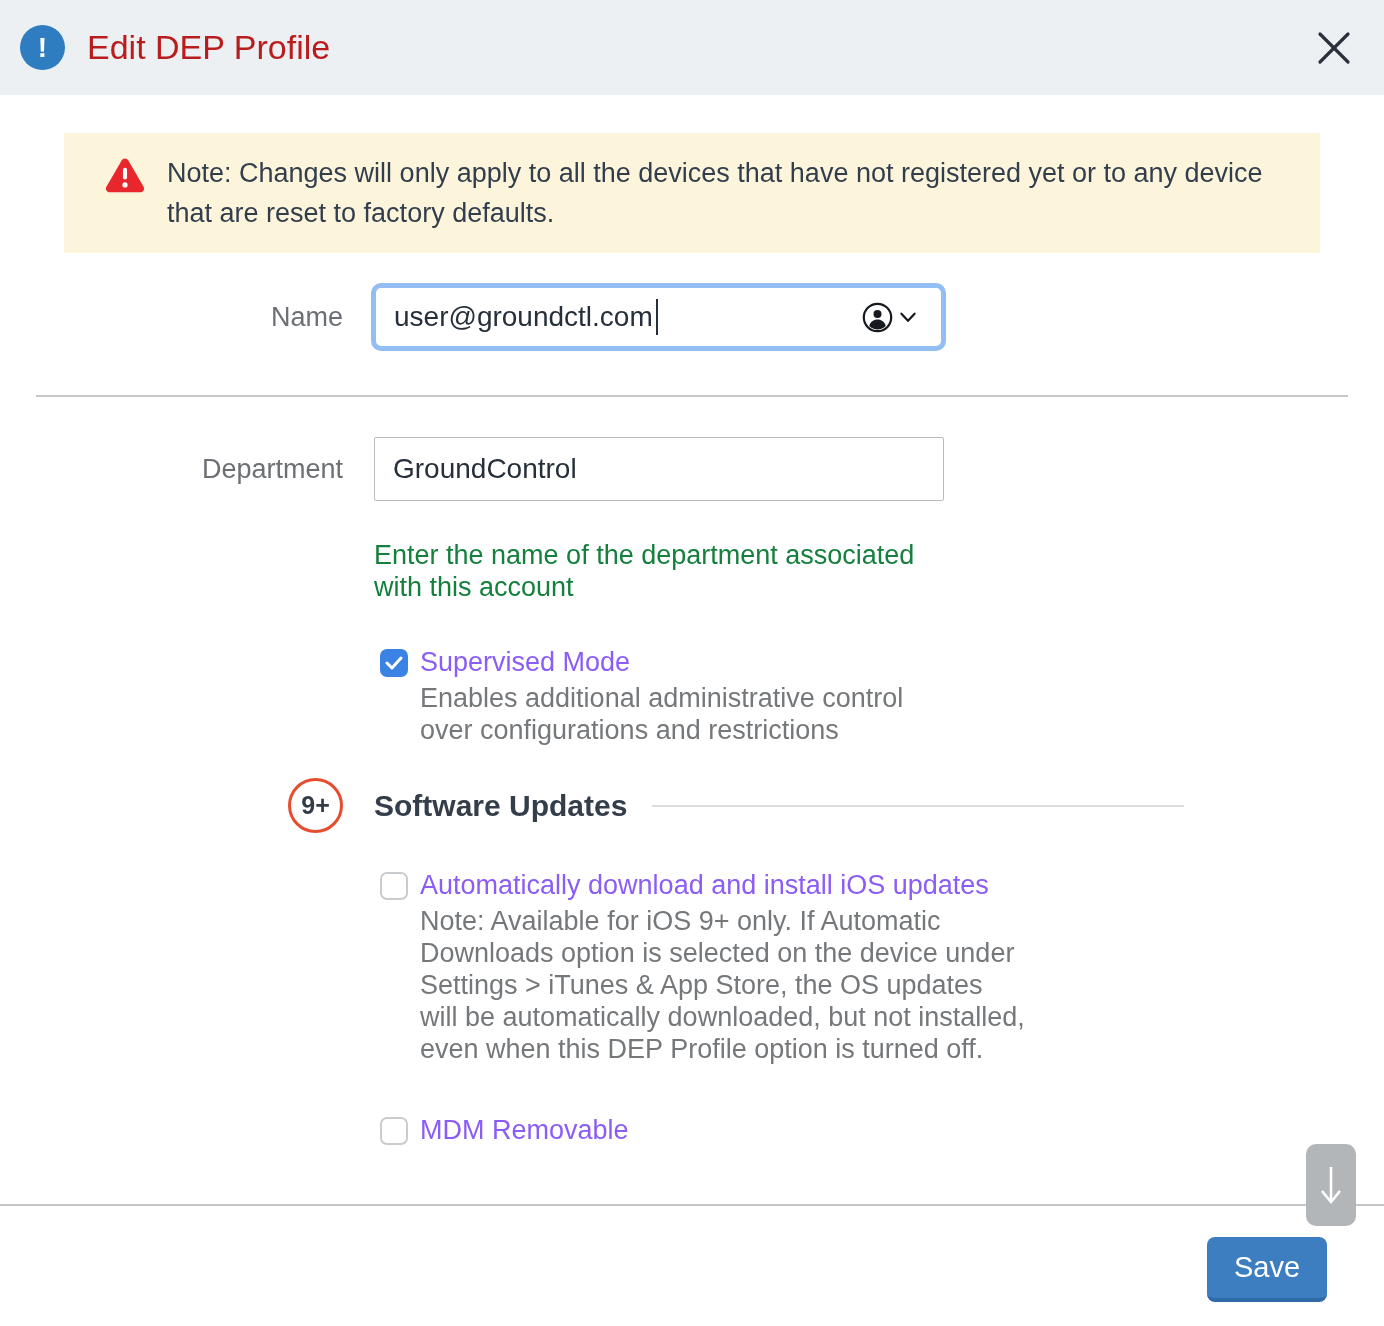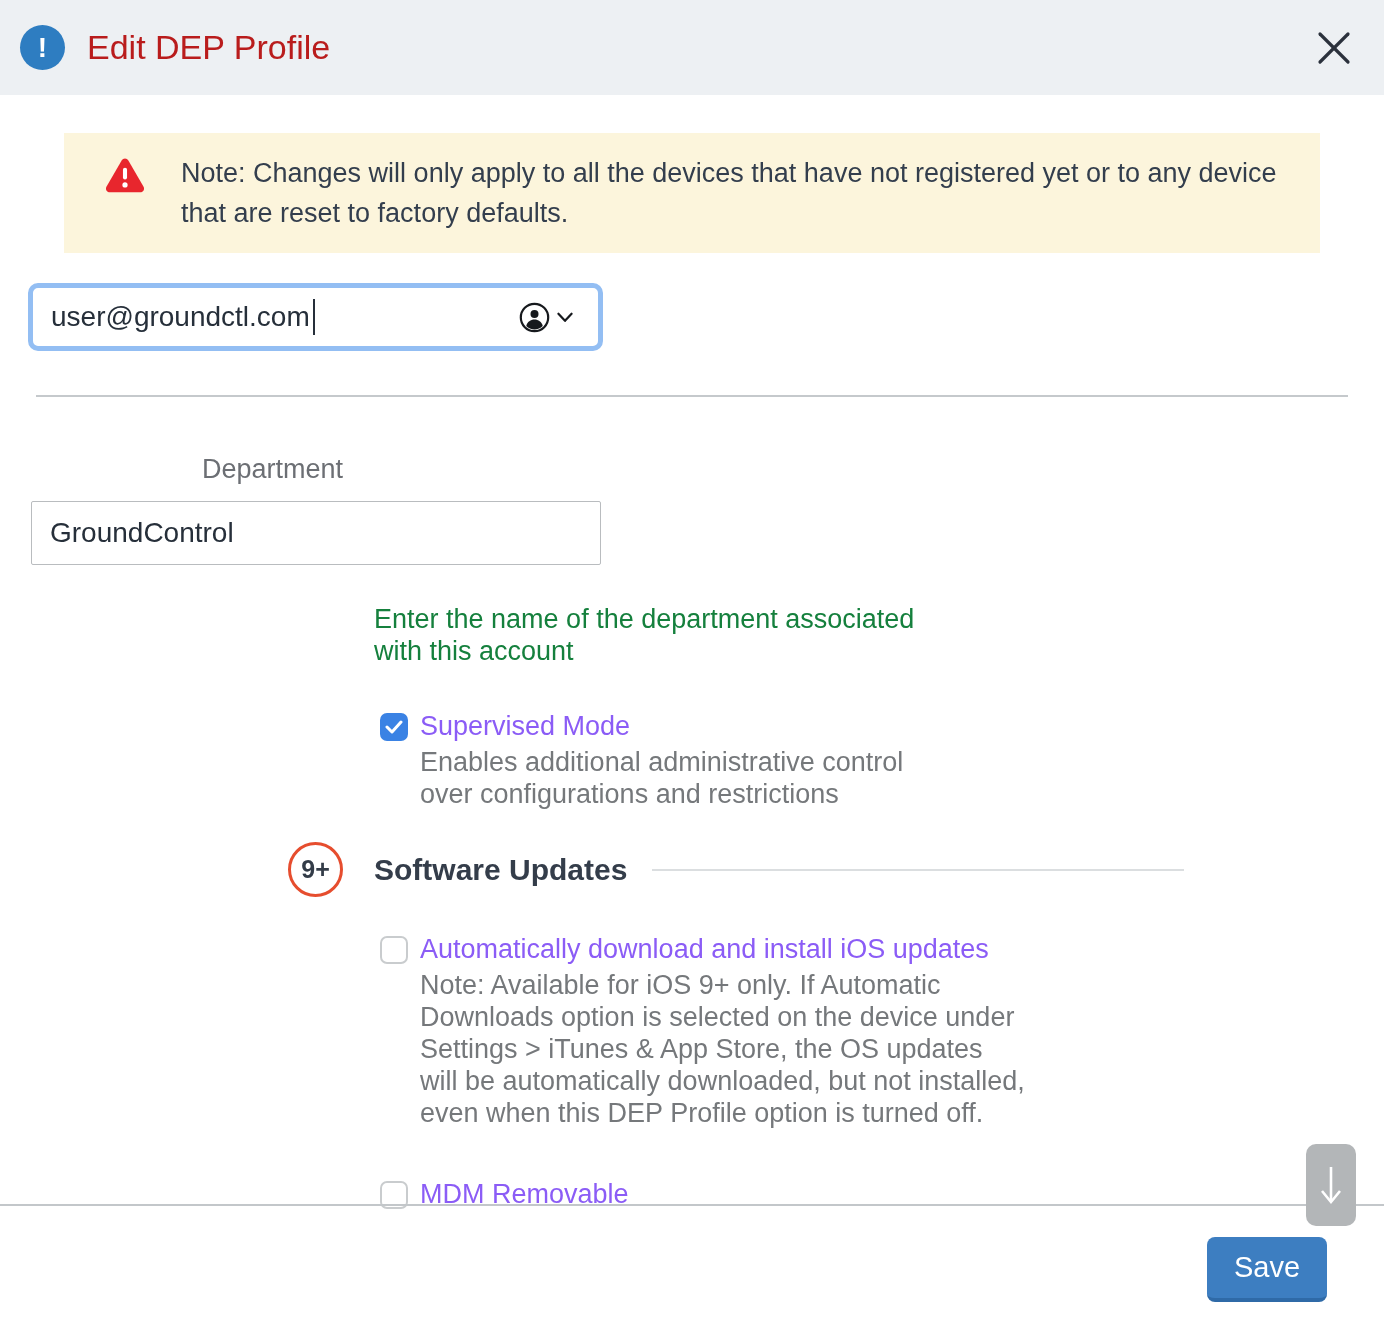--- a/index.html
+++ b/index.html
@@ -45,21 +45,21 @@
   
   .banner {
     margin:38px 64px 0;
     background:#fcf5dc;
     padding:20px 30px 20px 41px;
     display:flex;
     align-items:flex-start;
   }
   .warn-icon { flex:none; margin-top:4px; }
   .banner-text {
-    margin-left:36px;
+    margin-left:22px;
     font-size:27px;
     line-height:40px;
     color:#333e4d;
   }
 
   
   .row { display:flex; }
   .label-col {
     width:343px;
     flex:none;
@@ -84,21 +84,21 @@
   .flex-spacer { flex:1; }
   .picker { display:flex; align-items:center; cursor:pointer; flex:none; }
   .picker svg + svg { margin-left:4px; }
 
   .divider1 {
     margin:44px 36px 0;
     height:2px;
     background:#c5c9cc;
   }
 
-  .dept-row { margin-top:40px;flex-direction:column; }
+  .dept-row { margin-top:40px; }
   .dept-row .label-col { line-height:64px; }
   .dept-input {
     margin-left:31px;
     width:570px; height:64px;
     border:1px solid #b9bcbf;
     border-radius:2px;
     background:#fff;
     display:flex; align-items:center;
     padding:0 18px;
     font-size:27px;
@@ -230,20 +230,21 @@
 <div class="banner">
   <svg class="warn-icon" width="40" height="36" viewBox="0 0 24 22">
     <path d="M12 0.9c0.85 0 1.6 0.45 2.05 1.2l9.3 16.1c0.85 1.5-0.2 3.4-2.05 3.4H2.7c-1.85 0-2.9-1.9-2.05-3.4l9.3-16.1C10.4 1.35 11.15 0.9 12 0.9z" fill="#e8262d"></path>
     <rect x="10.75" y="6.6" width="2.5" height="7.2" rx="1.25" fill="#ffffff"></rect>
     <circle cx="12" cy="17.1" r="1.6" fill="#ffffff"></circle>
   </svg>
   <div class="banner-text">Note: Changes will only apply to all the devices that have not registered yet or to any device that are reset to factory defaults.</div>
 </div>
 
 <div class="row name-row">
+  <div class="label-col">Name</div>
   <div class="name-input">
     <span class="input-text">user@groundctl.com</span>
     <span class="caret"></span>
     <span class="flex-spacer"></span>
     <span class="picker">
       <svg width="31" height="31" viewBox="0 0 24 24">
         <circle cx="12" cy="12" r="10.6" fill="none" stroke="#16191d" stroke-width="1.7"></circle>
         <circle cx="12" cy="9.3" r="3.1" fill="#16191d"></circle>
         <path d="M5.6 18.6 C6.4 15.2 9 13.5 12 13.5 C15 13.5 17.6 15.2 18.4 18.6 C16.7 20.3 14.5 21.3 12 21.3 C9.5 21.3 7.3 20.3 5.6 18.6 Z" fill="#16191d"></path>
       </svg>

